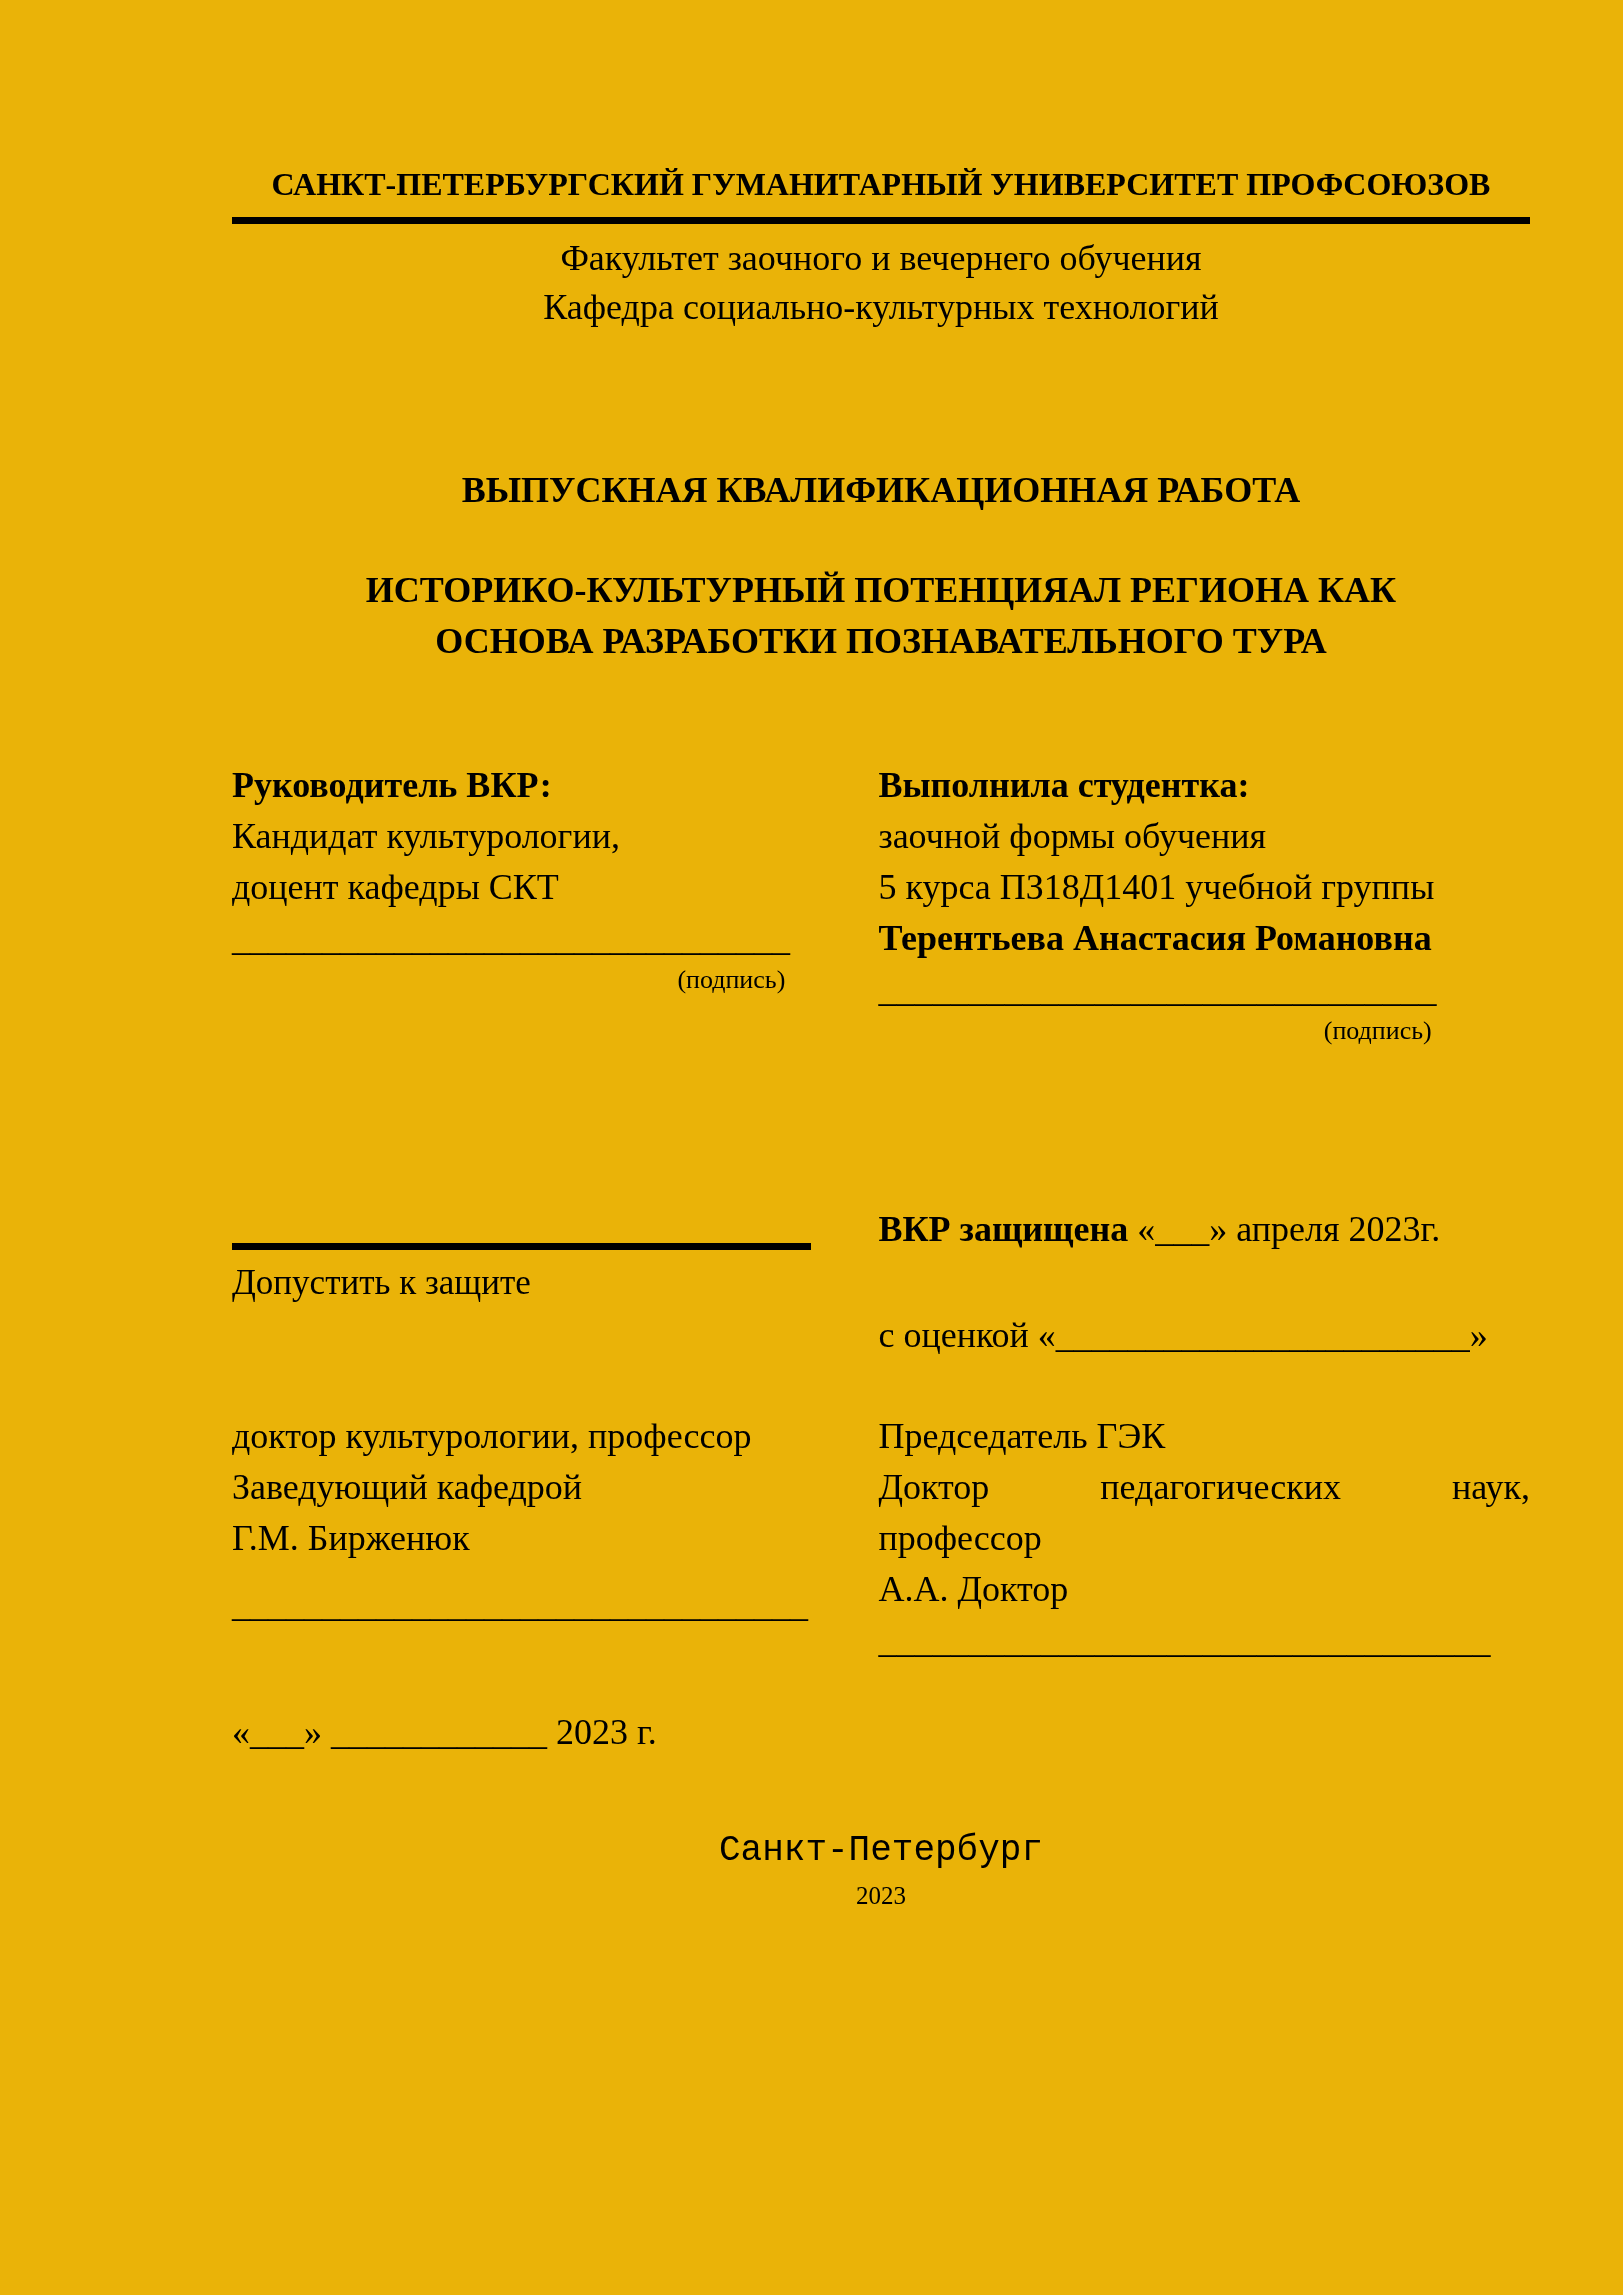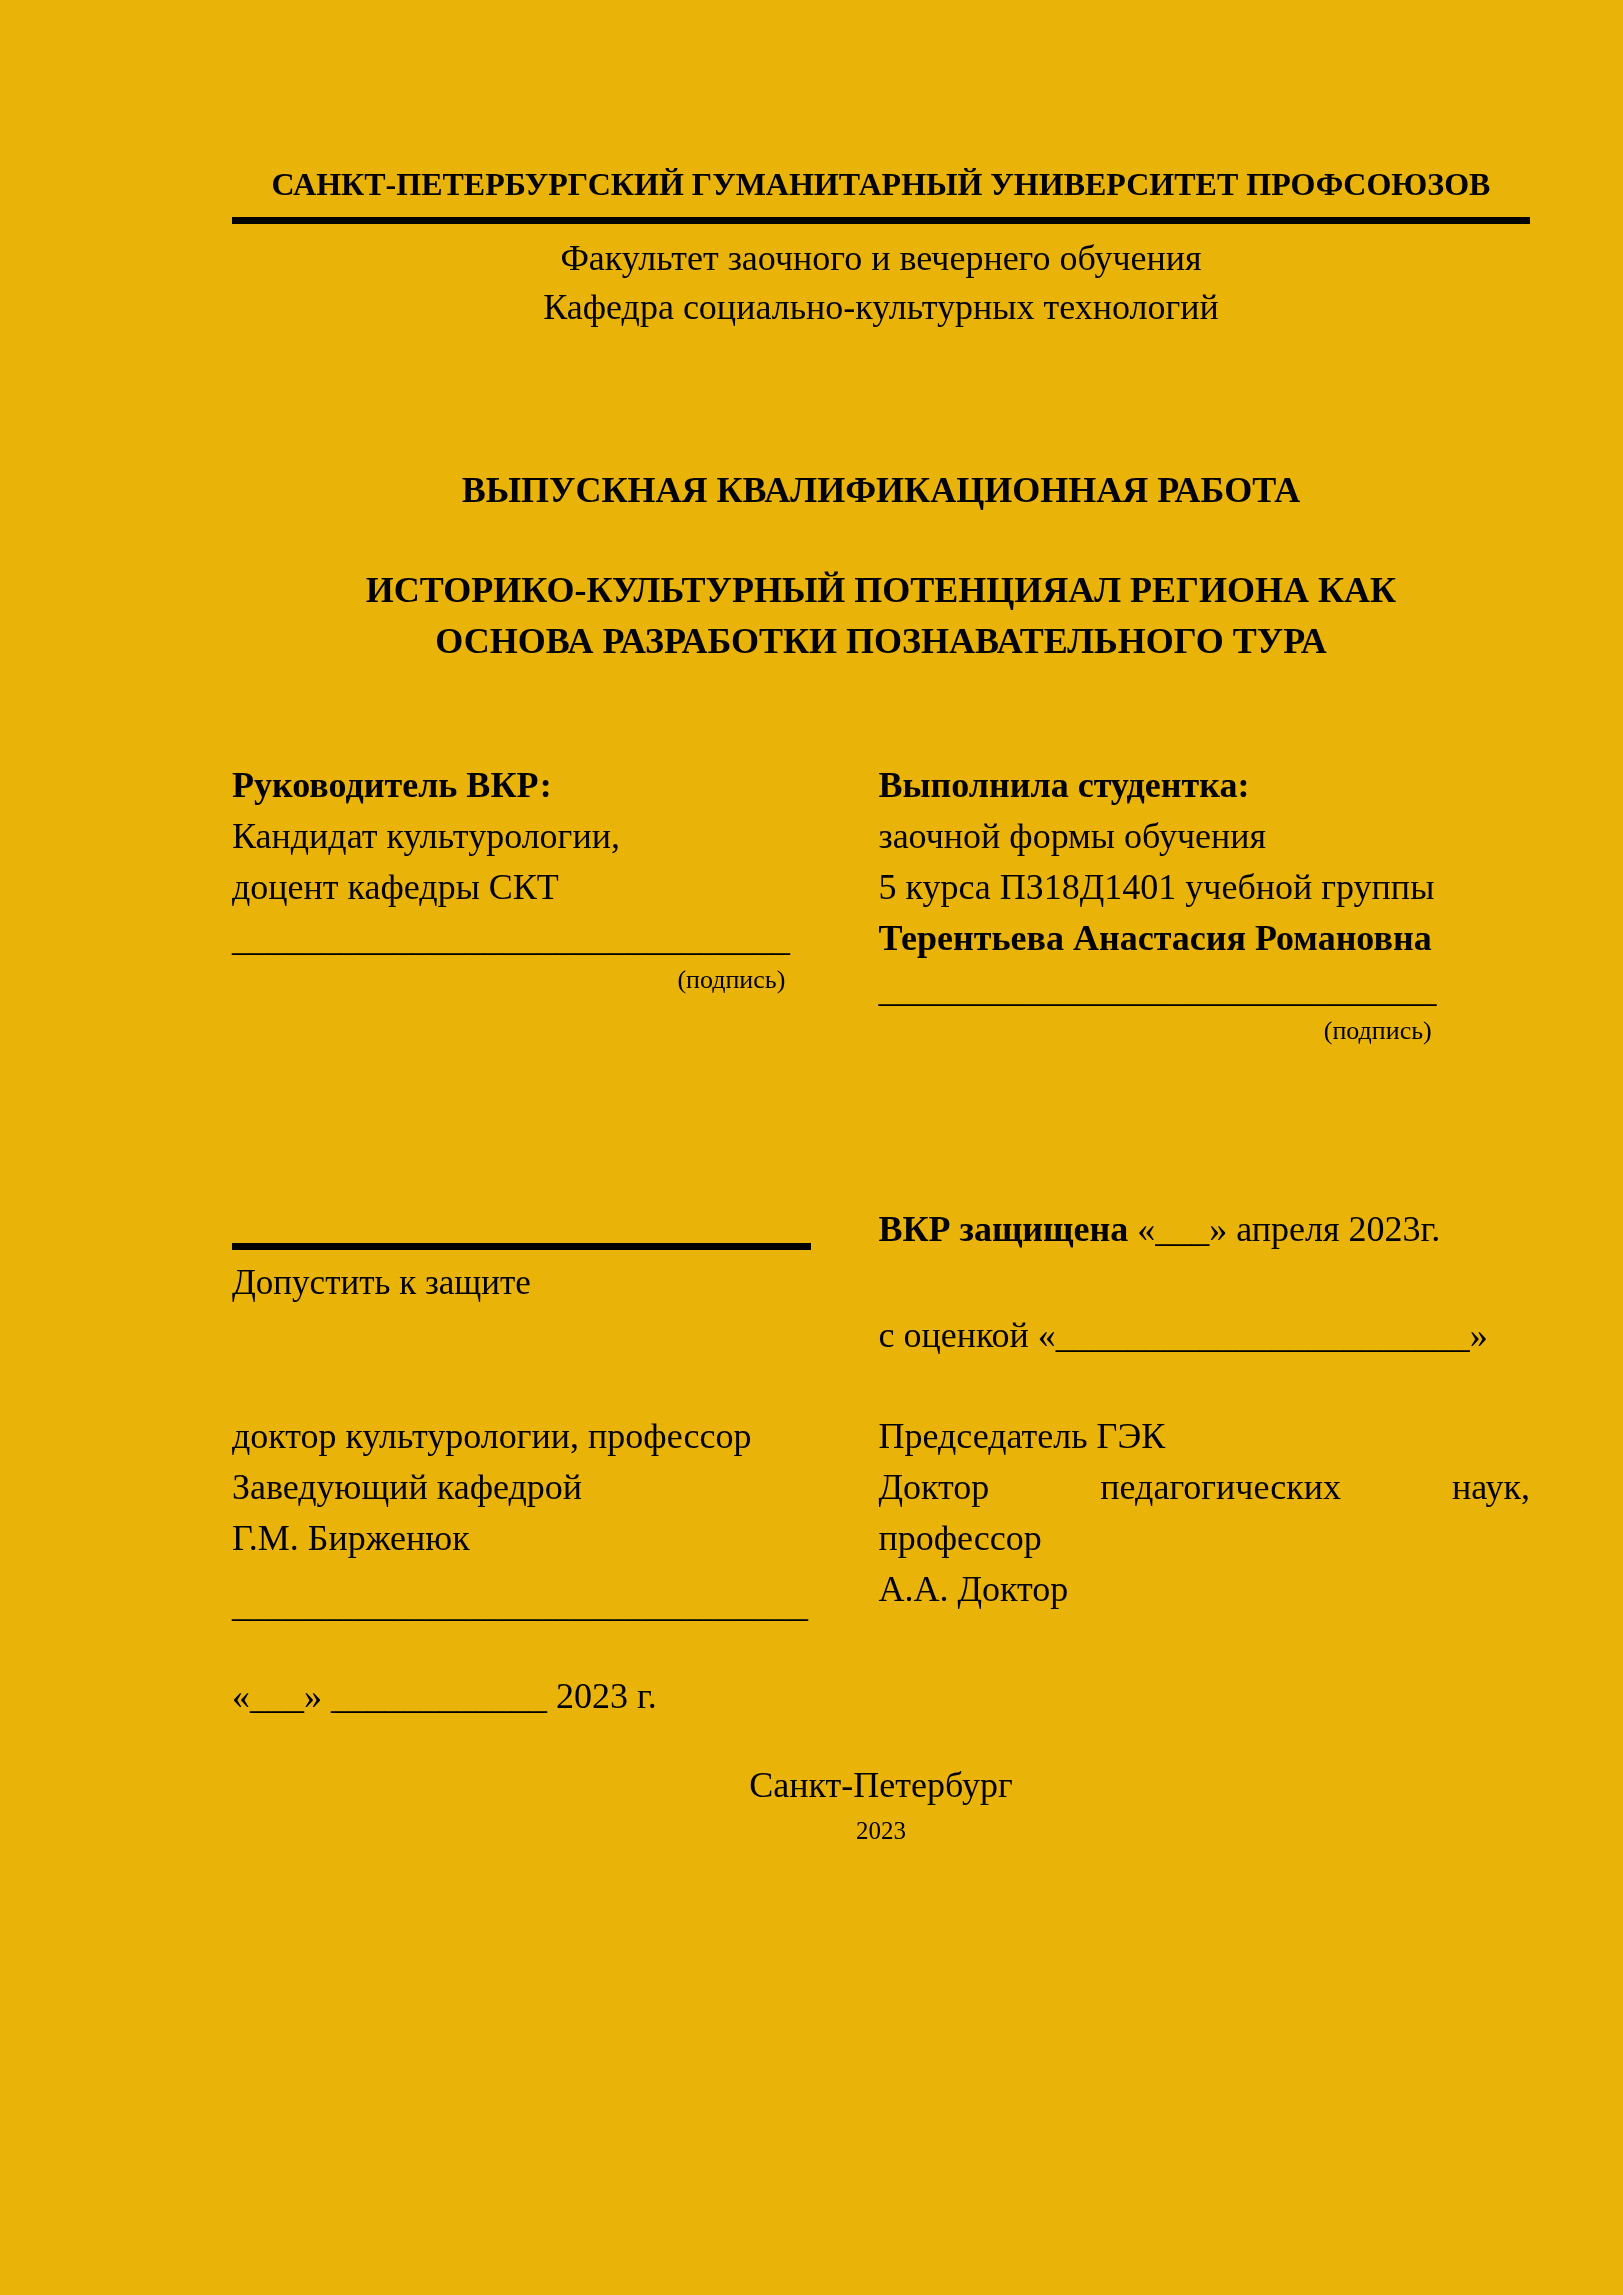--- a/index.html
+++ b/index.html
@@ -49,21 +49,21 @@
   .admit-caption{
     font-size:35px;
     line-height:44px;
     margin-top:11px;
   }
   .grade-gap{height:55px;}
   .justify-line{text-align:justify;text-align-last:justify;}
   .sig-line-left{margin-top:15.7px;}
   .sig-line-right{margin-top:0;}
   .date-line{margin-top:41px;}
-  .city-line{margin-top:38px;}
+  .city-line{margin-top:67px;font-family:Liberation Mono, monospace;}
   .year-line{font-size:25px;line-height:39px;}
 </style>
 </head>
 <body>
 
 <div class="page">
 
   <div>
     <div class="univ-name">САНКТ-ПЕТЕРБУРГСКИЙ ГУМАНИТАРНЫЙ УНИВЕРСИТЕТ ПРОФСОЮЗОВ</div>
     <div class="univ-rule"></div>
@@ -128,20 +128,21 @@
       <div class="nw">доктор культурологии, профессор</div>
       <div class="nw">Заведующий кафедрой</div>
       <div class="nw">Г.М. Бирженюк</div>
       <div class="sig-line sig-line-left">________________________________</div>
     </div>
     <div class="col-r">
       <div class="nw">Председатель ГЭК</div>
       <div class="justify-line">Доктор педагогических наук,</div>
       <div class="nw">профессор</div>
       <div class="nw">А.А. Доктор</div>
+      <div class="sig-line sig-line-right">__________________________________</div>
     </div>
   </div>
 
   <div class="date-line nw">«___» ____________ 2023 г.</div>
 
   <div class="center city-line nw">Санкт-Петербург</div>
   <div class="center year-line nw">2023</div>
 
 </div>
 

